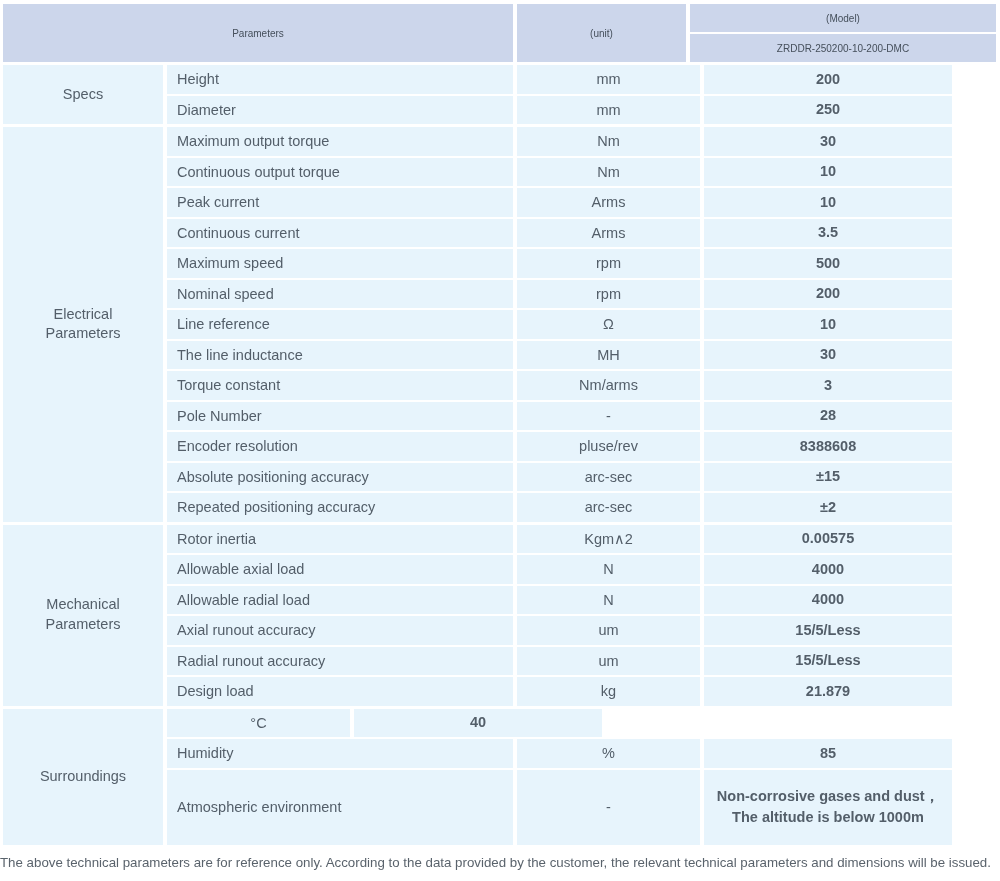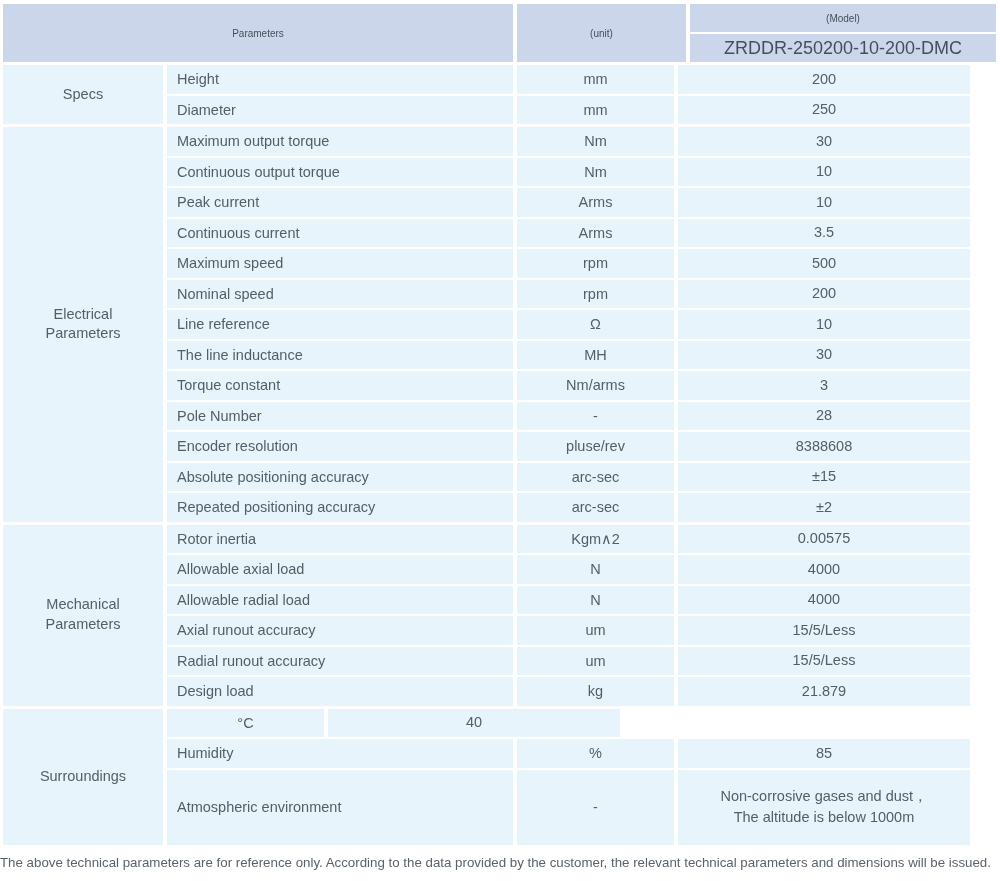--- a/index.html
+++ b/index.html
@@ -30,42 +30,42 @@
   .header-row { display: flex; gap: 4px; height: 58px; margin-bottom: 3px; }
   .header-row .h {
     background: var(--header-bg, #ccd6eb);
     color: var(--header-text, #454f5b);
     font-size: 10px;
   }
   .params-h { width: 510px; }
   .unit-h   { width: 169px; }
   .model-h  { width: 306px; display: flex; flex-direction: column; gap: 2px; }
   .model-h .model-label { flex: 1 1 50%; }
-  .model-h .model-value { flex: 1 1 50%; font-size: 18px; }
+  .model-h .model-value { flex: 1 1 50%; font-size: 10px; }
 
   
   .group { display: flex; gap: 4px; }
   .group + .group { margin-top: 3px; }
   .category {
     width: 160px; flex: none;
     padding: 0 12px;
     line-height: 1.35;
   }
   .rows { flex: 1 1 auto; display: flex; flex-direction: column; }
   .row { display: flex; gap: 4px; height: 28.5px; margin-bottom: 2px; }
   .row:last-child { margin-bottom: 0; }
   .row.multiline { height: 75px; }
   .row .param {
     width: 346px; flex: none;
     justify-content: flex-start;
     padding-left: 10px;
     text-align: left;
   }
-  .row .unit  { width: 157px; flex: none; }
-  .row .value { width: 292px; flex: none; white-space: pre-line; line-height: 1.45; }
+  .row .unit  { width: 183px; flex: none; }
+  .row .value { width: 248px; flex: none; white-space: pre-line; line-height: 1.45; font-weight: bold; }
 
   
   .footer-note {
     position: absolute; left: 0; top: 855px; width: 1000px;
     text-align: left;
     font-size: 13.3px;
     color: var(--footer-text, #5a636c);
     white-space: nowrap;
   }
 </style>

